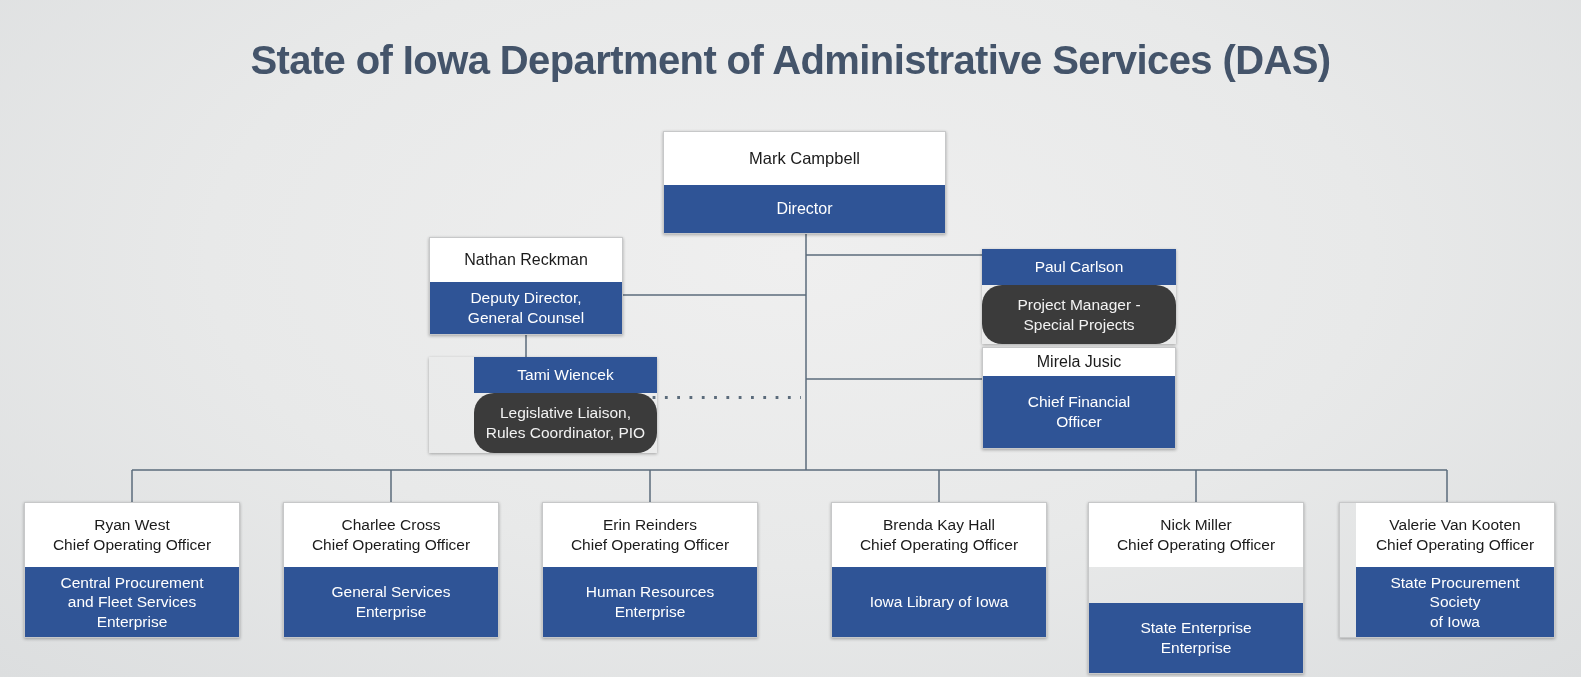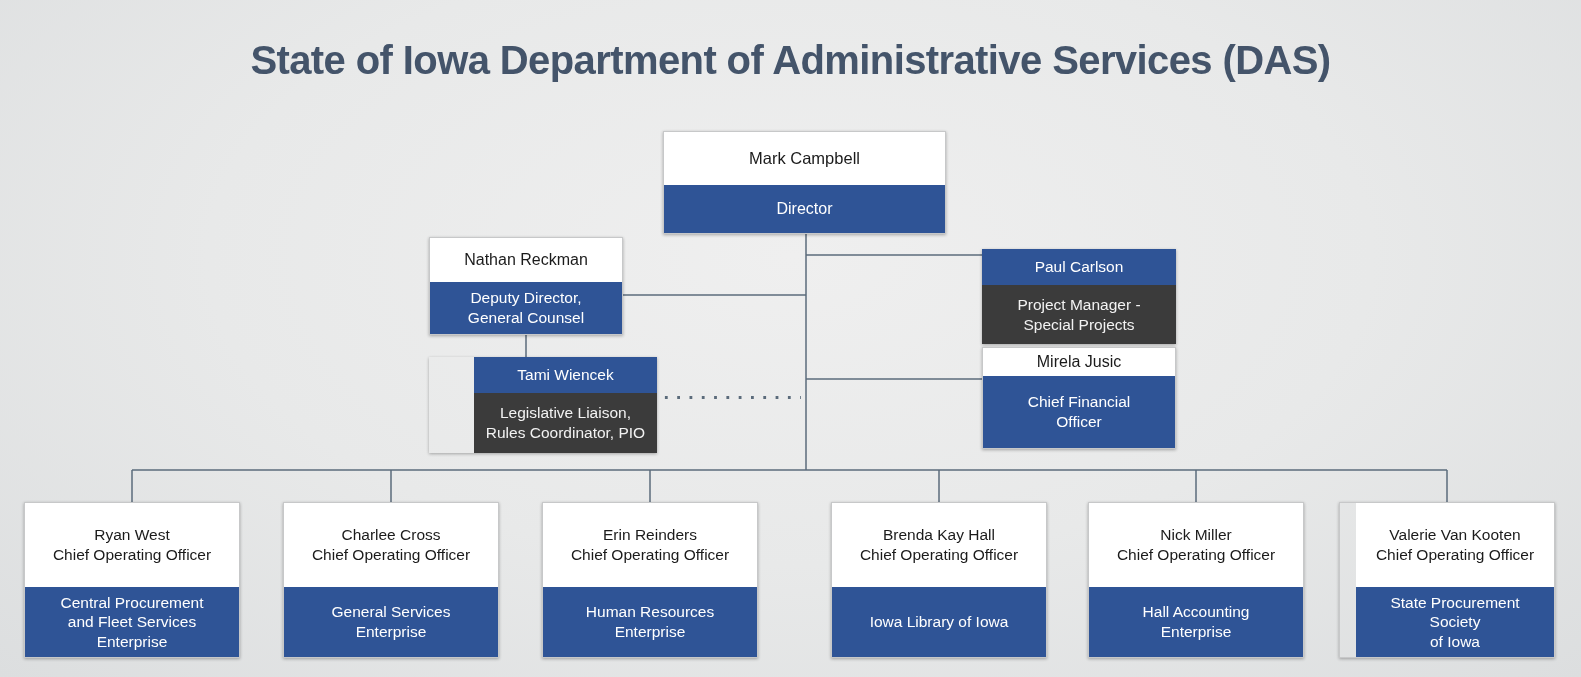--- a/index.html
+++ b/index.html
@@ -36,21 +36,21 @@
     align-items: center;
     justify-content: center;
     text-align: center;
     box-sizing: border-box;
     padding: 2px 8px;
     line-height: 1.26;
     white-space: pre-line;
   }
   .cell.white { background: #FFFFFF; color: #1B1B1B; }
   .cell.blue  { background: #2F5496; color: #FFFFFF; }
-  .cell.dark  { background: #3B3B3B; color: #F2F2F2; }
+  .cell.dark  { background: #3B3B3B; color: #F2F2F2; border-radius: 20px; }
   .cell .line { display: block; }
 
   
   #n-director { left: 663px; top: 131px; width: 283px; }
   #n-director .cell.white { height: 53px; font-size: 16.5px; }
   #n-director .cell.blue  { height: 48px; font-size: 16px; }
 
   #n-deputy { left: 429px; top: 237px; width: 194px; }
   #n-deputy .cell.white { height: 44px; font-size: 16px; }
   #n-deputy .cell.blue  { height: 52px; font-size: 15.5px; }
@@ -61,27 +61,27 @@
 
   #n-legislative { left: 429px; top: 357px; width: 228px; padding-left: 45px; }
   #n-legislative .cell.blue { height: 36px; font-size: 15.5px; }
   #n-legislative .cell.dark { height: 60px; font-size: 15.5px; }
 
   #n-cfo { left: 982px; top: 347px; width: 194px; }
   #n-cfo .cell.white { height: 28px; font-size: 16px; }
   #n-cfo .cell.blue  { height: 72px; font-size: 15.5px; }
 
   .unit { top: 502px; width: 216px; }
-  .unit .cell.white { height: 84px; font-size: 15.5px; }
+  .unit .cell.white { height: 64px; font-size: 15.5px; }
   .unit .cell.blue  { height: 70px; font-size: 15.5px; }
   #n-unit-0 { left: 24px; }
   #n-unit-1 { left: 283px; }
   #n-unit-2 { left: 542px; }
   #n-unit-3 { left: 831px; }
-  #n-unit-4 { left: 1088px; }
+  #n-unit-4 { left: 1088px; gap: 36px; }
   #n-unit-5 { left: 1339px; padding-left: 16px; }
 </style>
 </head>
 <body>
 
 <div class="stage">
 
   <div class="chart-title">State of Iowa Department of Administrative Services (DAS)</div>
 
   <svg class="connectors" width="1581" height="677" viewBox="0 0 1581 677">
@@ -168,21 +168,21 @@
     <div class="cell white">
       <span><span class="line">Brenda Kay Hall</span><span class="line">Chief Operating Officer</span></span>
     </div>
     <div class="cell blue">Iowa Library of Iowa</div>
   </div>
 
   <div class="node bordered unit" id="n-unit-4">
     <div class="cell white">
       <span><span class="line">Nick Miller</span><span class="line">Chief Operating Officer</span></span>
     </div>
-    <div class="cell blue">Hall Accounting
+    <div class="cell blue">State Enterprise
 Enterprise</div>
   </div>
 
   <div class="node bordered unit" id="n-unit-5">
     <div class="cell white">
       <span><span class="line">Valerie Van Kooten</span><span class="line">Chief Operating Officer</span></span>
     </div>
     <div class="cell blue">State Procurement Society
 of Iowa</div>
   </div>

